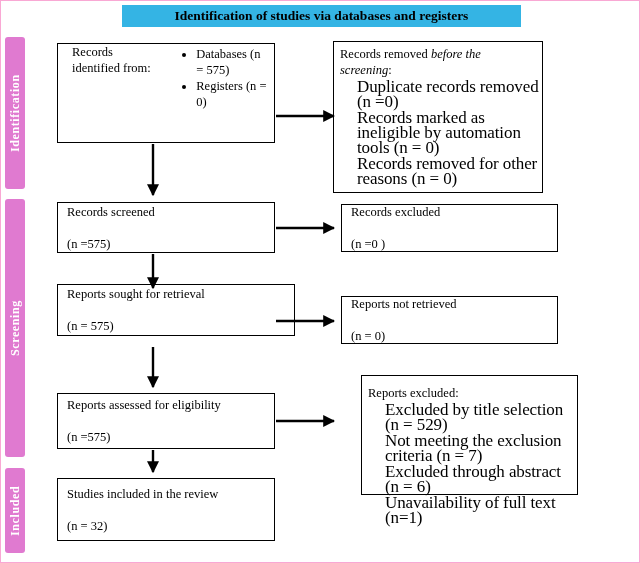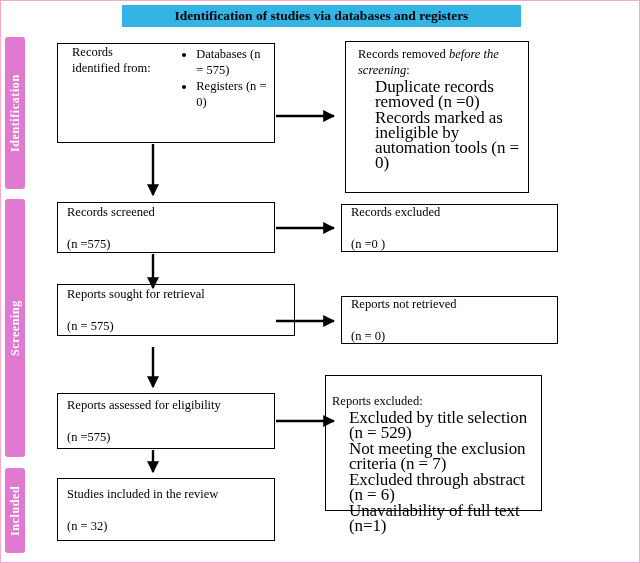--- a/index.html
+++ b/index.html
@@ -62,24 +62,24 @@
            padding-left: 14px; padding-right: 4px; }
   .lbox2 { left: 56px; top: 201px; width: 218px; height: 51px; }
   .lbox3 { left: 56px; top: 283px; width: 238px; height: 52px; }
   .lbox4 { left: 56px; top: 392px; width: 218px; height: 56px; }
   .lbox5 { left: 56px; top: 477px; width: 218px; height: 63px; }
   .twoline {
     display: flex; flex-direction: column; justify-content: center;
     padding-left: 9px; padding-right: 4px; gap: 16px;
   }
   .bullets { list-style: disc; padding-left: 34px; margin-top: 2px; }
-  .rbox1 { left: 344px; top: 40px;  width: 184px; height: 152px; padding: 4px 3px 4px 12px; }
+  .rbox1 { left: 332px; top: 40px;  width: 210px; height: 152px; padding: 4px 3px 4px 6px; }
   .rbox2 { left: 340px; top: 203px; width: 217px; height: 48px; }
   .rbox3 { left: 340px; top: 295px; width: 217px; height: 48px; }
-  .rbox4 { left: 324px; top: 374px; width: 217px; height: 136px; padding: 17px 3px 4px 6px; }
+  .rbox4 { left: 360px; top: 374px; width: 217px; height: 120px; padding: 9px 3px 4px 6px; }
   .rtitle { font-size: 12.5px; line-height: 16px; }
   .removed-title { max-width: 182px; }
   .ital { font-style: italic; }
   .ritem {
     font-size: 17px;
     line-height: 15px;
     letter-spacing: -0.1px;
     padding-left: 17px;
     margin-top: 1px;
   }
@@ -127,20 +127,21 @@
 
   <div class="box lbox5 twoline">
     <div>Studies included in the review</div>
     <div>(n = 32)</div>
   </div>
 
   <div class="box rbox1">
     <div class="rtitle removed-title"><span>Records removed </span><span class="ital">before the screening</span><span>:</span></div>
     <div class="ritem">Duplicate records removed (n =0)</div>
     <div class="ritem">Records marked as ineligible by automation tools (n = 0)</div>
+    <div class="ritem">Records removed for other reasons (n = 0)</div>
   </div>
 
   <div class="box rbox2 twoline">
     <div>Records excluded</div>
     <div>(n =0 )</div>
   </div>
 
   <div class="box rbox3 twoline">
     <div>Reports not retrieved</div>
     <div>(n = 0)</div>

